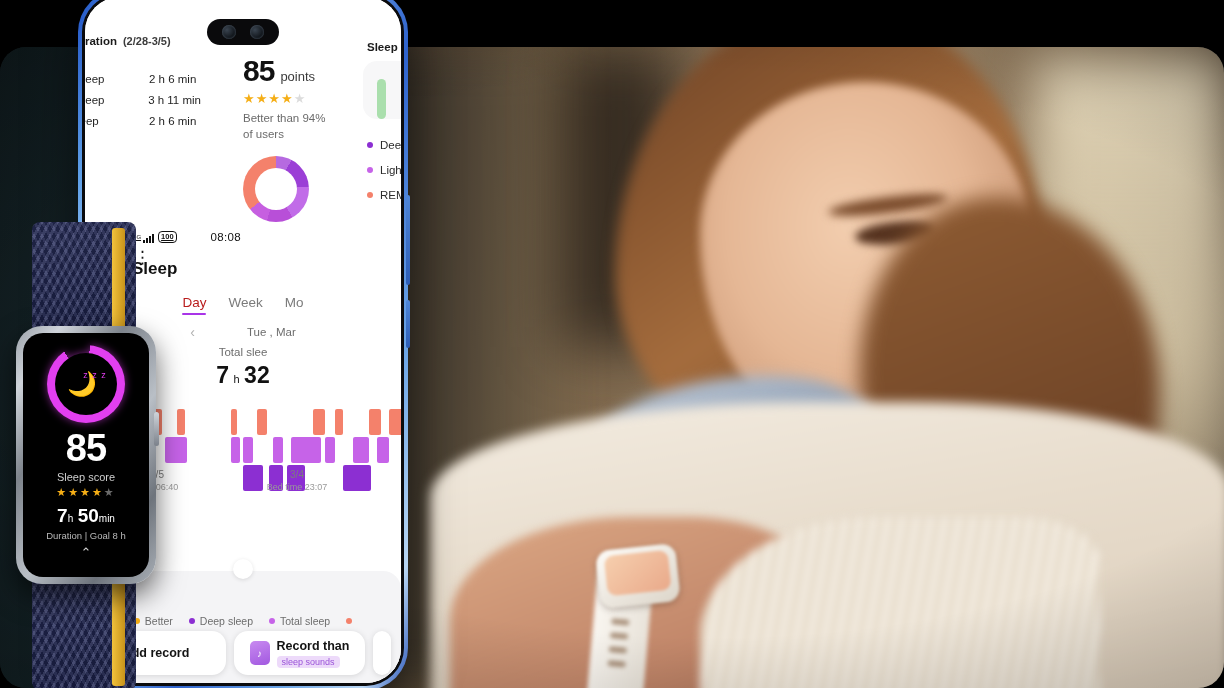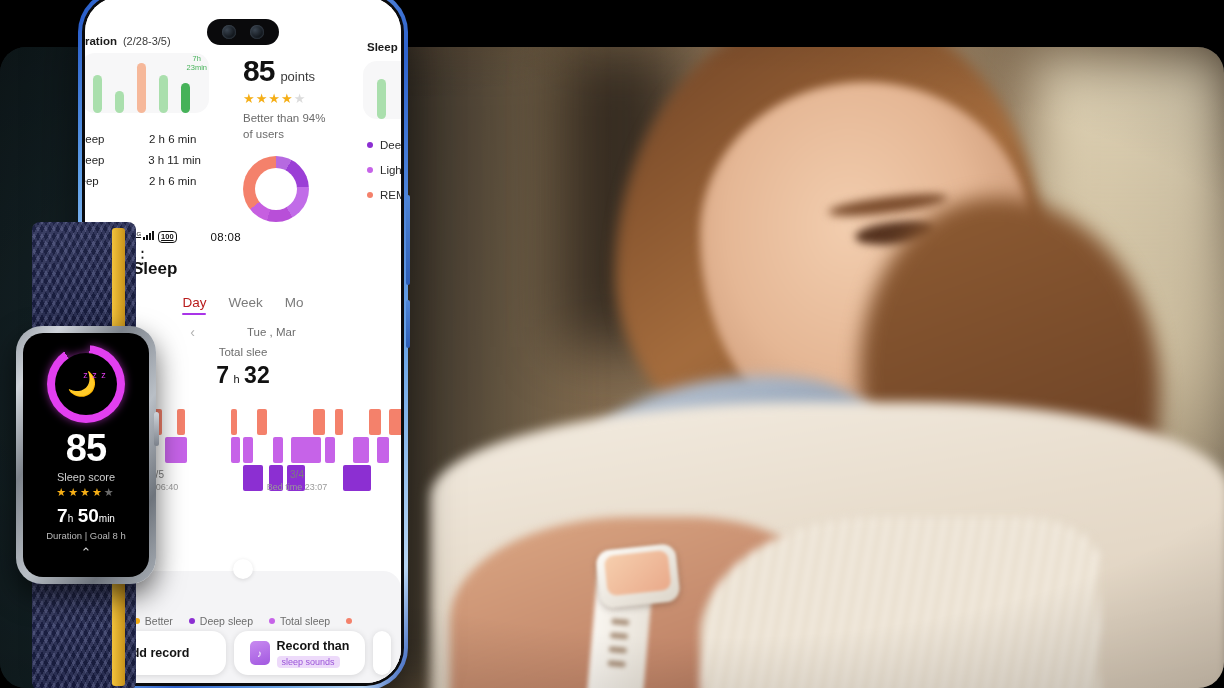--- a/index.html
+++ b/index.html
@@ -191,21 +191,21 @@
   }
 
   
   .topview { position: absolute; left: 0; right: 0; top: 0; height: 228px; background:#fff; }
   .tv-col { position: absolute; top: 0; bottom: 0; }
   .card {
     background: #f7f7f8;
     border-radius: 14px;
   }
   .card-title { font-size: 11.5px; font-weight: bold; color: #1b1b1b; white-space: nowrap; }
-  .card-sub { font-size: 11px; color: #3c3c3c; }
+  .card-sub { font-size: 11px; color: #3c3c3c; font-weight: bold; }
 
   .minibars { position: relative; height: 60px; }
   .mb { position: absolute; bottom: 0; width: 9px; border-radius: 5px; }
 
   .rowlist { font-size: 11.5px; color: #1f1f1f; }
   .rowlist .r { display: flex; gap: 26px; margin-bottom: 9px; white-space: nowrap; }
   .rowlist .r .lab { width: 46px; }
 
   .score-num { font-size: 30px; font-weight: bold; color: #111; letter-spacing: -1px; }
   .score-unit { font-size: 13px; color: #3a3a3a; margin-top: 32px; }
@@ -228,21 +228,21 @@
 
   .leg { font-size: 11.5px; color: #2b2b2b; display: flex; align-items: center; gap: 7px; margin-bottom: 13px; white-space: nowrap;}
   .dot { width: 6px; height: 6px; border-radius: 50%; display:inline-block; }
 
   
   .detail { position: absolute; left: 0; right: 0; top: 228px; bottom: 0; background: #fff; }
   .statusbar {
     height: 24px; display: flex; align-items: center;
     font-size: 11px; color: #111; padding: 0 14px; gap: 4px;
   }
-  .sb-left { display: flex; align-items: flex-start; gap: 4px; text-decoration: underline; }
+  .sb-left { display: flex; align-items: flex-end; gap: 4px; text-decoration: underline; }
   .sb-clock { margin-left: 30px; font-size: 11.5px; font-weight: 500; letter-spacing:.3px; }
   .net { font-size: 8px; display:flex; align-items:flex-end; gap:1px; }
   .net .g { font-size: 6px; line-height: 6px; margin-right: 1px; align-self: flex-start;}
   .bars { display:flex; align-items:flex-end; gap:1px; height: 9px; }
   .bars i { width: 2px; background: #111; display:block; }
   .batt {
     border: 1px solid #111; border-radius: 4px; padding: 0 2px;
     font-size: 7.5px; font-weight: bold; line-height: 10px;
   }
 
@@ -428,31 +428,20 @@
           <span class="lens"></span>
         </div>
 
         <div class="topview">
 
           <div class="tv-col" style="left:-48px; width:164px;">
             <div style="display:flex;align-items:baseline;gap:6px;padding:38px 0 6px 48px;">
               <span class="card-title">ration</span>
               <span class="card-sub">(2/28-3/5)</span>
             </div>
-            <div class="card minibars" style="margin-left:44px;width:128px;">
-              <div class="mb" style="left:12px;height:38px;background:#aadfad;"></div>
-              <div class="mb" style="left:34px;height:22px;background:#aadfad;"></div>
-              <div class="mb" style="left:56px;height:50px;background:#f6b89a;"></div>
-              <div class="mb" style="left:78px;height:38px;background:#aadfad;"></div>
-              <div class="mb" style="left:100px;height:30px;background:#46b259;"></div>
-              <div style="position:absolute;right:2px;top:2px;text-align:center;font-size:7.5px;color:#46b259;line-height:1.15;">
-                <span>7h</span><br>
-                <span>23min</span>
-              </div>
-            </div>
             <div class="rowlist" style="margin-left:40px;margin-top:20px;">
               <div class="r">
                 <span class="lab">sleep</span>
                 <span>2 h 6 min</span>
               </div>
               <div class="r">
                 <span class="lab">sleep</span>
                 <span>3 h 11 min</span>
               </div>
               <div class="r">

